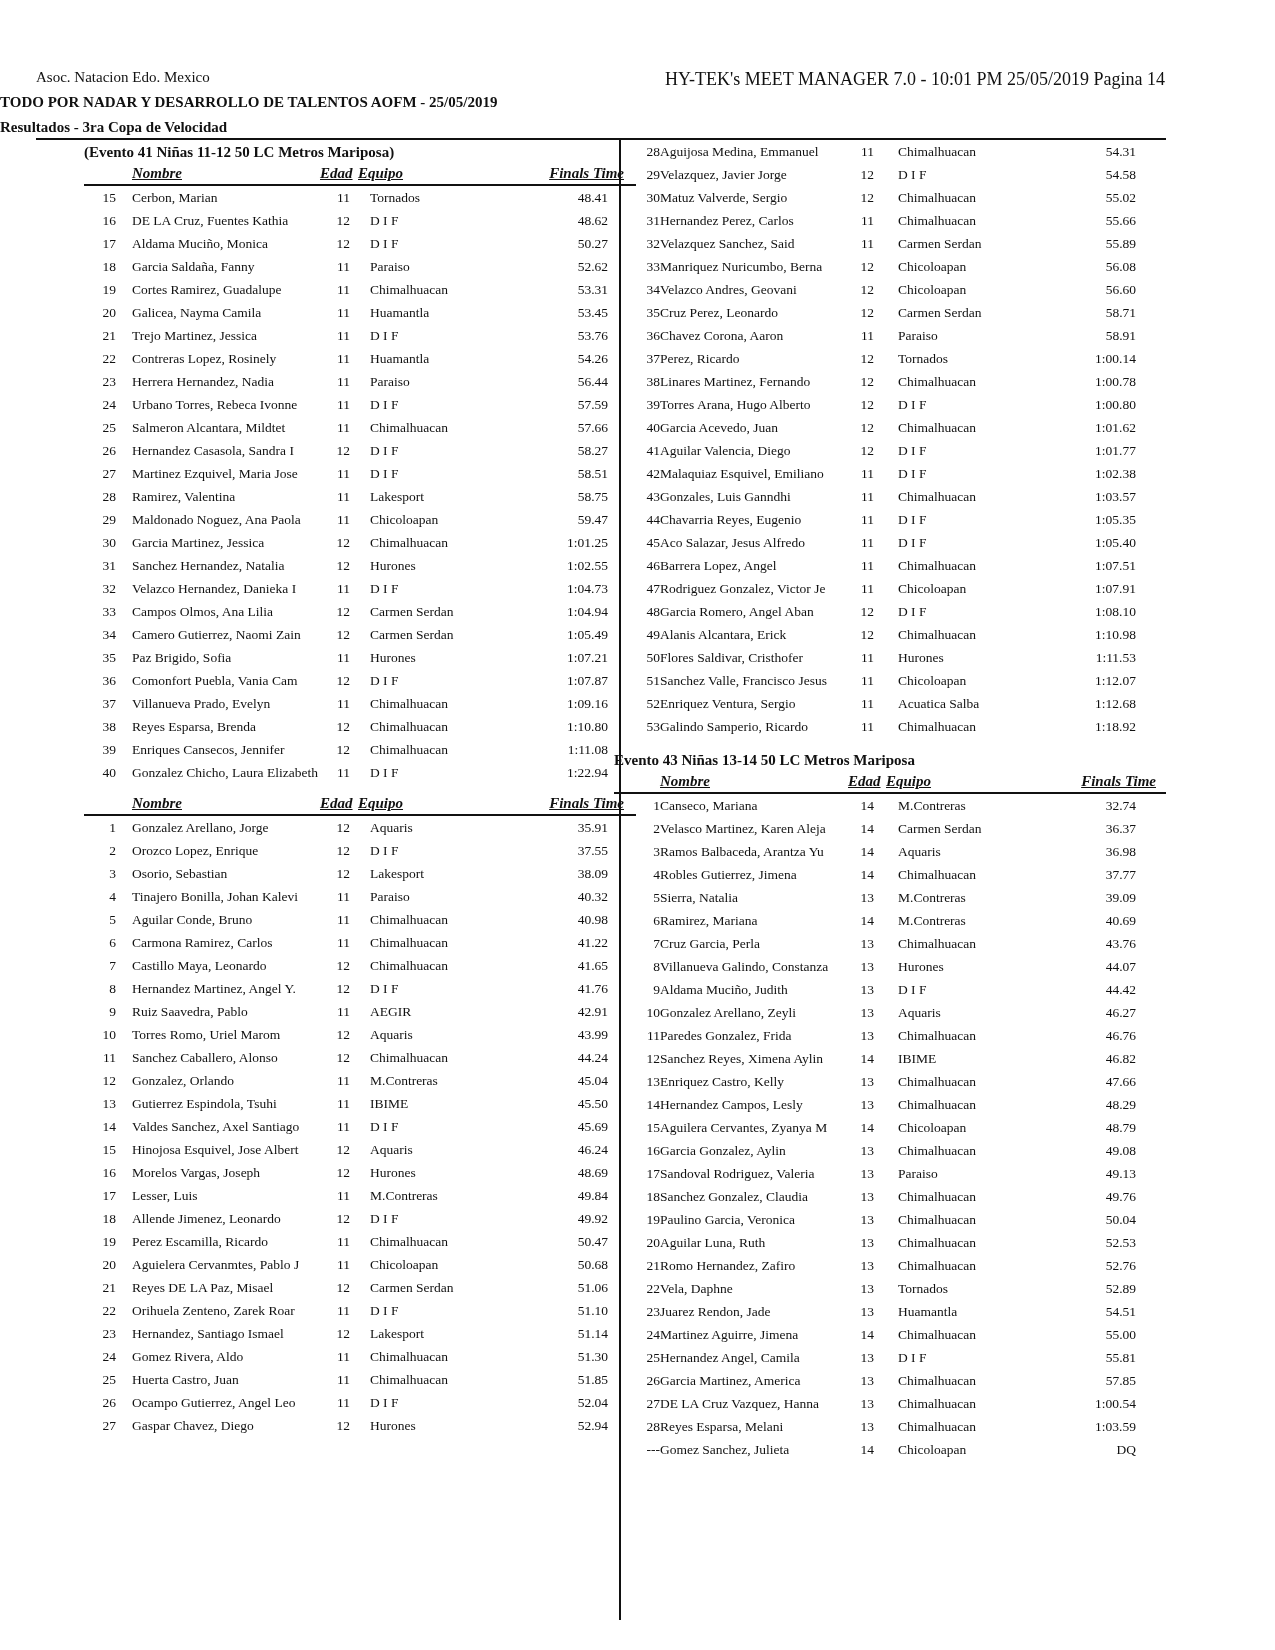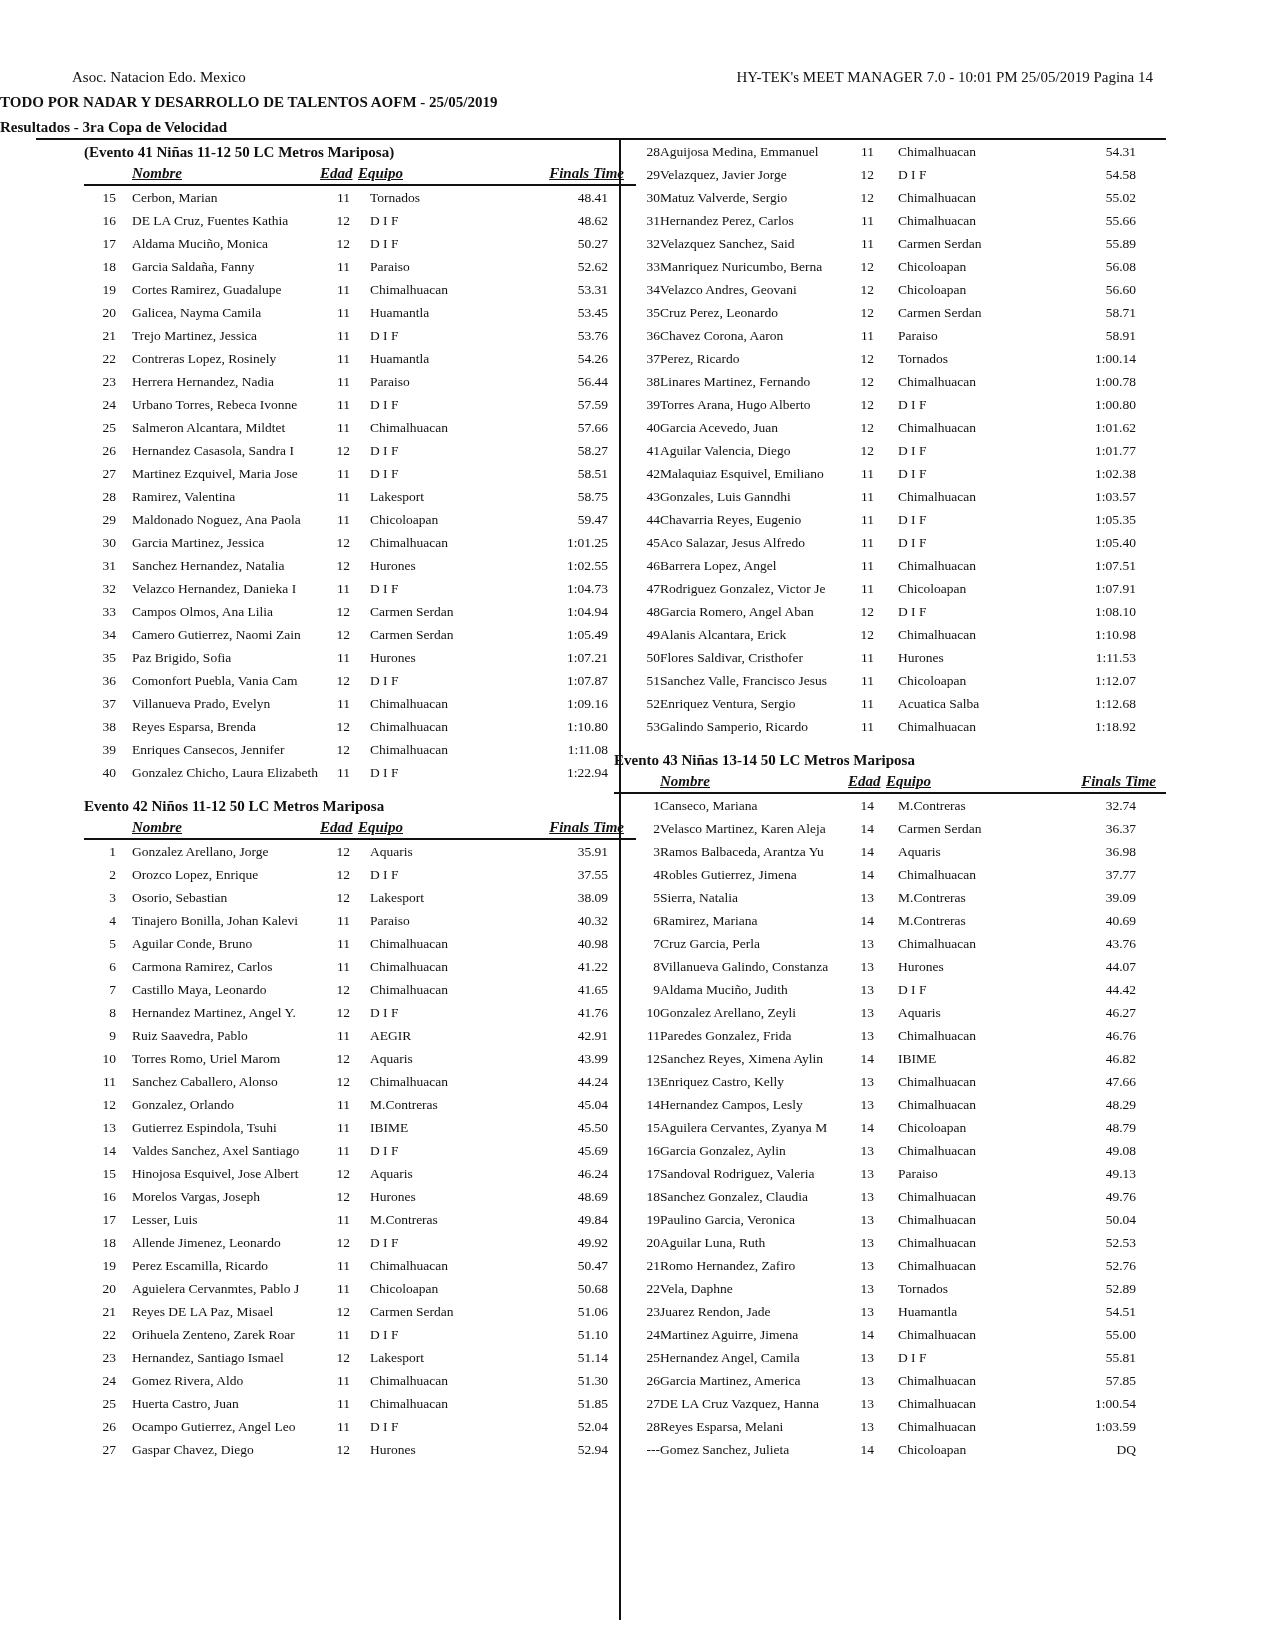--- a/index.html
+++ b/index.html
@@ -1,21 +1,21 @@
 <!DOCTYPE html>
 <html><head>
 <meta charset="utf-8">
 <style>
   html, body { margin: 0; padding: 0; background: #ffffff; }
   body {
     width: 1275px; height: 1650px; position: relative; overflow: hidden;
     font-family: "DejaVu Serif", "Liberation Serif", serif; color: #111;
   }
-  .hdr-left { position: absolute; left: 36px; top: 69px; font-size: 15px; font-family: "Liberation Serif", serif; margin-left: 36px; }
-  .hdr-right { position: absolute; right: 122px; top: 69px; font-size: 15px; font-family: "Liberation Serif", serif; }
+  .hdr-left { position: absolute; left: 36px; top: 69px; font-size: 15px; font-family: "Liberation Serif", serif; }
+  .hdr-right { position: absolute; right: 110px; top: 69px; font-size: 18px; font-family: "Liberation Serif", serif; }
   .hdr-title { position: absolute; left: 0; width: 1010px; top: 94px; text-align: left; font-size: 15px; font-weight: bold; font-family: "Liberation Serif", serif; }
   .hdr-sub { position: absolute; left: 0; width: 1275px; top: 119px; text-align: left; font-size: 15px; font-weight: bold; font-family: "Liberation Serif", serif; }
   .top-rule { position: absolute; left: 36px; top: 138px; width: 1130px; height: 2px; background: #111; }
   .col-divider { position: absolute; left: 619px; top: 140px; width: 2px; height: 1480px; background: #111; }
   .column { position: absolute; top: 140px; }
   .col-left { left: 36px; width: 552px; margin-left: 48px; }
   .col-right { left: 628px; width: 538px; }
   .event-title { font-weight: bold; font-size: 15px; font-family: "Liberation Serif", serif; height: 24px; line-height: 24px; white-space: nowrap; }
   .thead { position: relative; height: 20px; font-weight: bold; font-size: 15px; font-family: "Liberation Serif", serif; border-bottom: 2px solid #111; font-style: italic; }
   .thead span { position: absolute; top: 1px; text-decoration: underline; }
@@ -247,21 +247,20 @@
           <span class="c-place">40</span>
           <span class="c-name">Gonzalez Chicho, Laura Elizabeth</span>
           <span class="c-age">11</span>
           <span class="c-team">D I F</span>
           <span class="c-time">1:22.94</span>
         </div>
       </div>
   </div>
   <div class="gap"></div>
   <div>
-    <div class="event-title">Evento 42  Niños 11-12 50 LC Metros Mariposa</div>
     <div class="thead">
       <span class="h-name">Nombre</span>
       <span class="h-age">Edad</span>
       <span class="h-team">Equipo</span>
       <span class="h-time">Finals Time</span>
     </div>
     <div>
         <div class="row">
           <span class="c-place">1</span>
           <span class="c-name">Gonzalez Arellano, Jorge</span>

